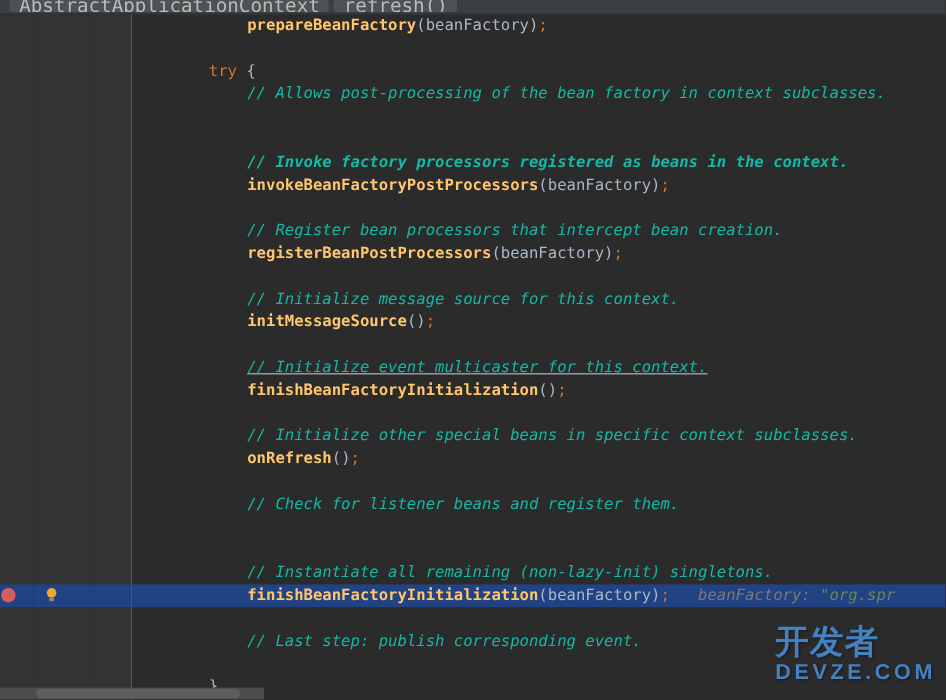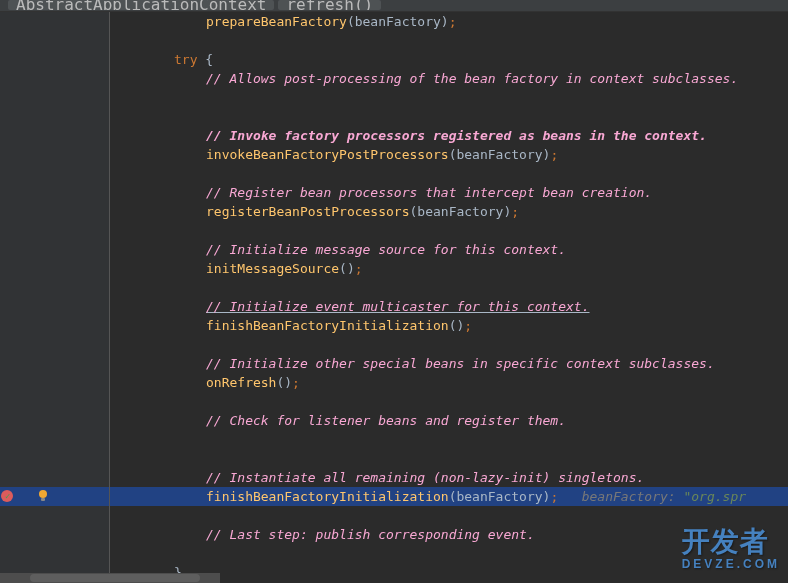--- a/index.html
+++ b/index.html
@@ -62,22 +62,22 @@
     position: relative;
     overflow: hidden;
   }
   .code-line {
     height: 19px;
     line-height: 19px;
     white-space: pre;
     color: #a9b7c6;
   }
   .kw { color: #cc7832; }
-  .method { color: #ffc66d; }
-  .comment { color: #f9a8d4; font-style: italic; }
+  .method { color: #ffc66d; font-weight: bold; }
+  .comment { color: #14b8a6; font-style: italic; }
   .semi { color: #cc7832; }
   .paren { color: #a9b7c6; }
   .param { color: #a9b7c6; }
   .inlay { color: #787878; font-style: italic; }
   .str { color: #6a8759; font-style: italic;}
   .highlighted-line {
     background: #214283;
     position: absolute;
     left: 0;
     right: 0;
@@ -124,21 +124,21 @@
     font-size: 28px;
     font-weight: bold;
     opacity: 0.85;
     text-shadow: 1px 1px 2px rgba(0,0,0,0.5);
     font-family: "Microsoft YaHei", sans-serif;
     letter-spacing: 1px;
     z-index: 10;
     pointer-events: none;
   }
   .watermark .sub {
-    font-size: 12px;
+    font-size: 18px;
     display: block;
     text-align: center;
     letter-spacing: 3px;
     margin-top: -4px;
   }
   .hscroll {
     position: absolute;
     bottom: 0;
     left: 0;
     height: 10px;

